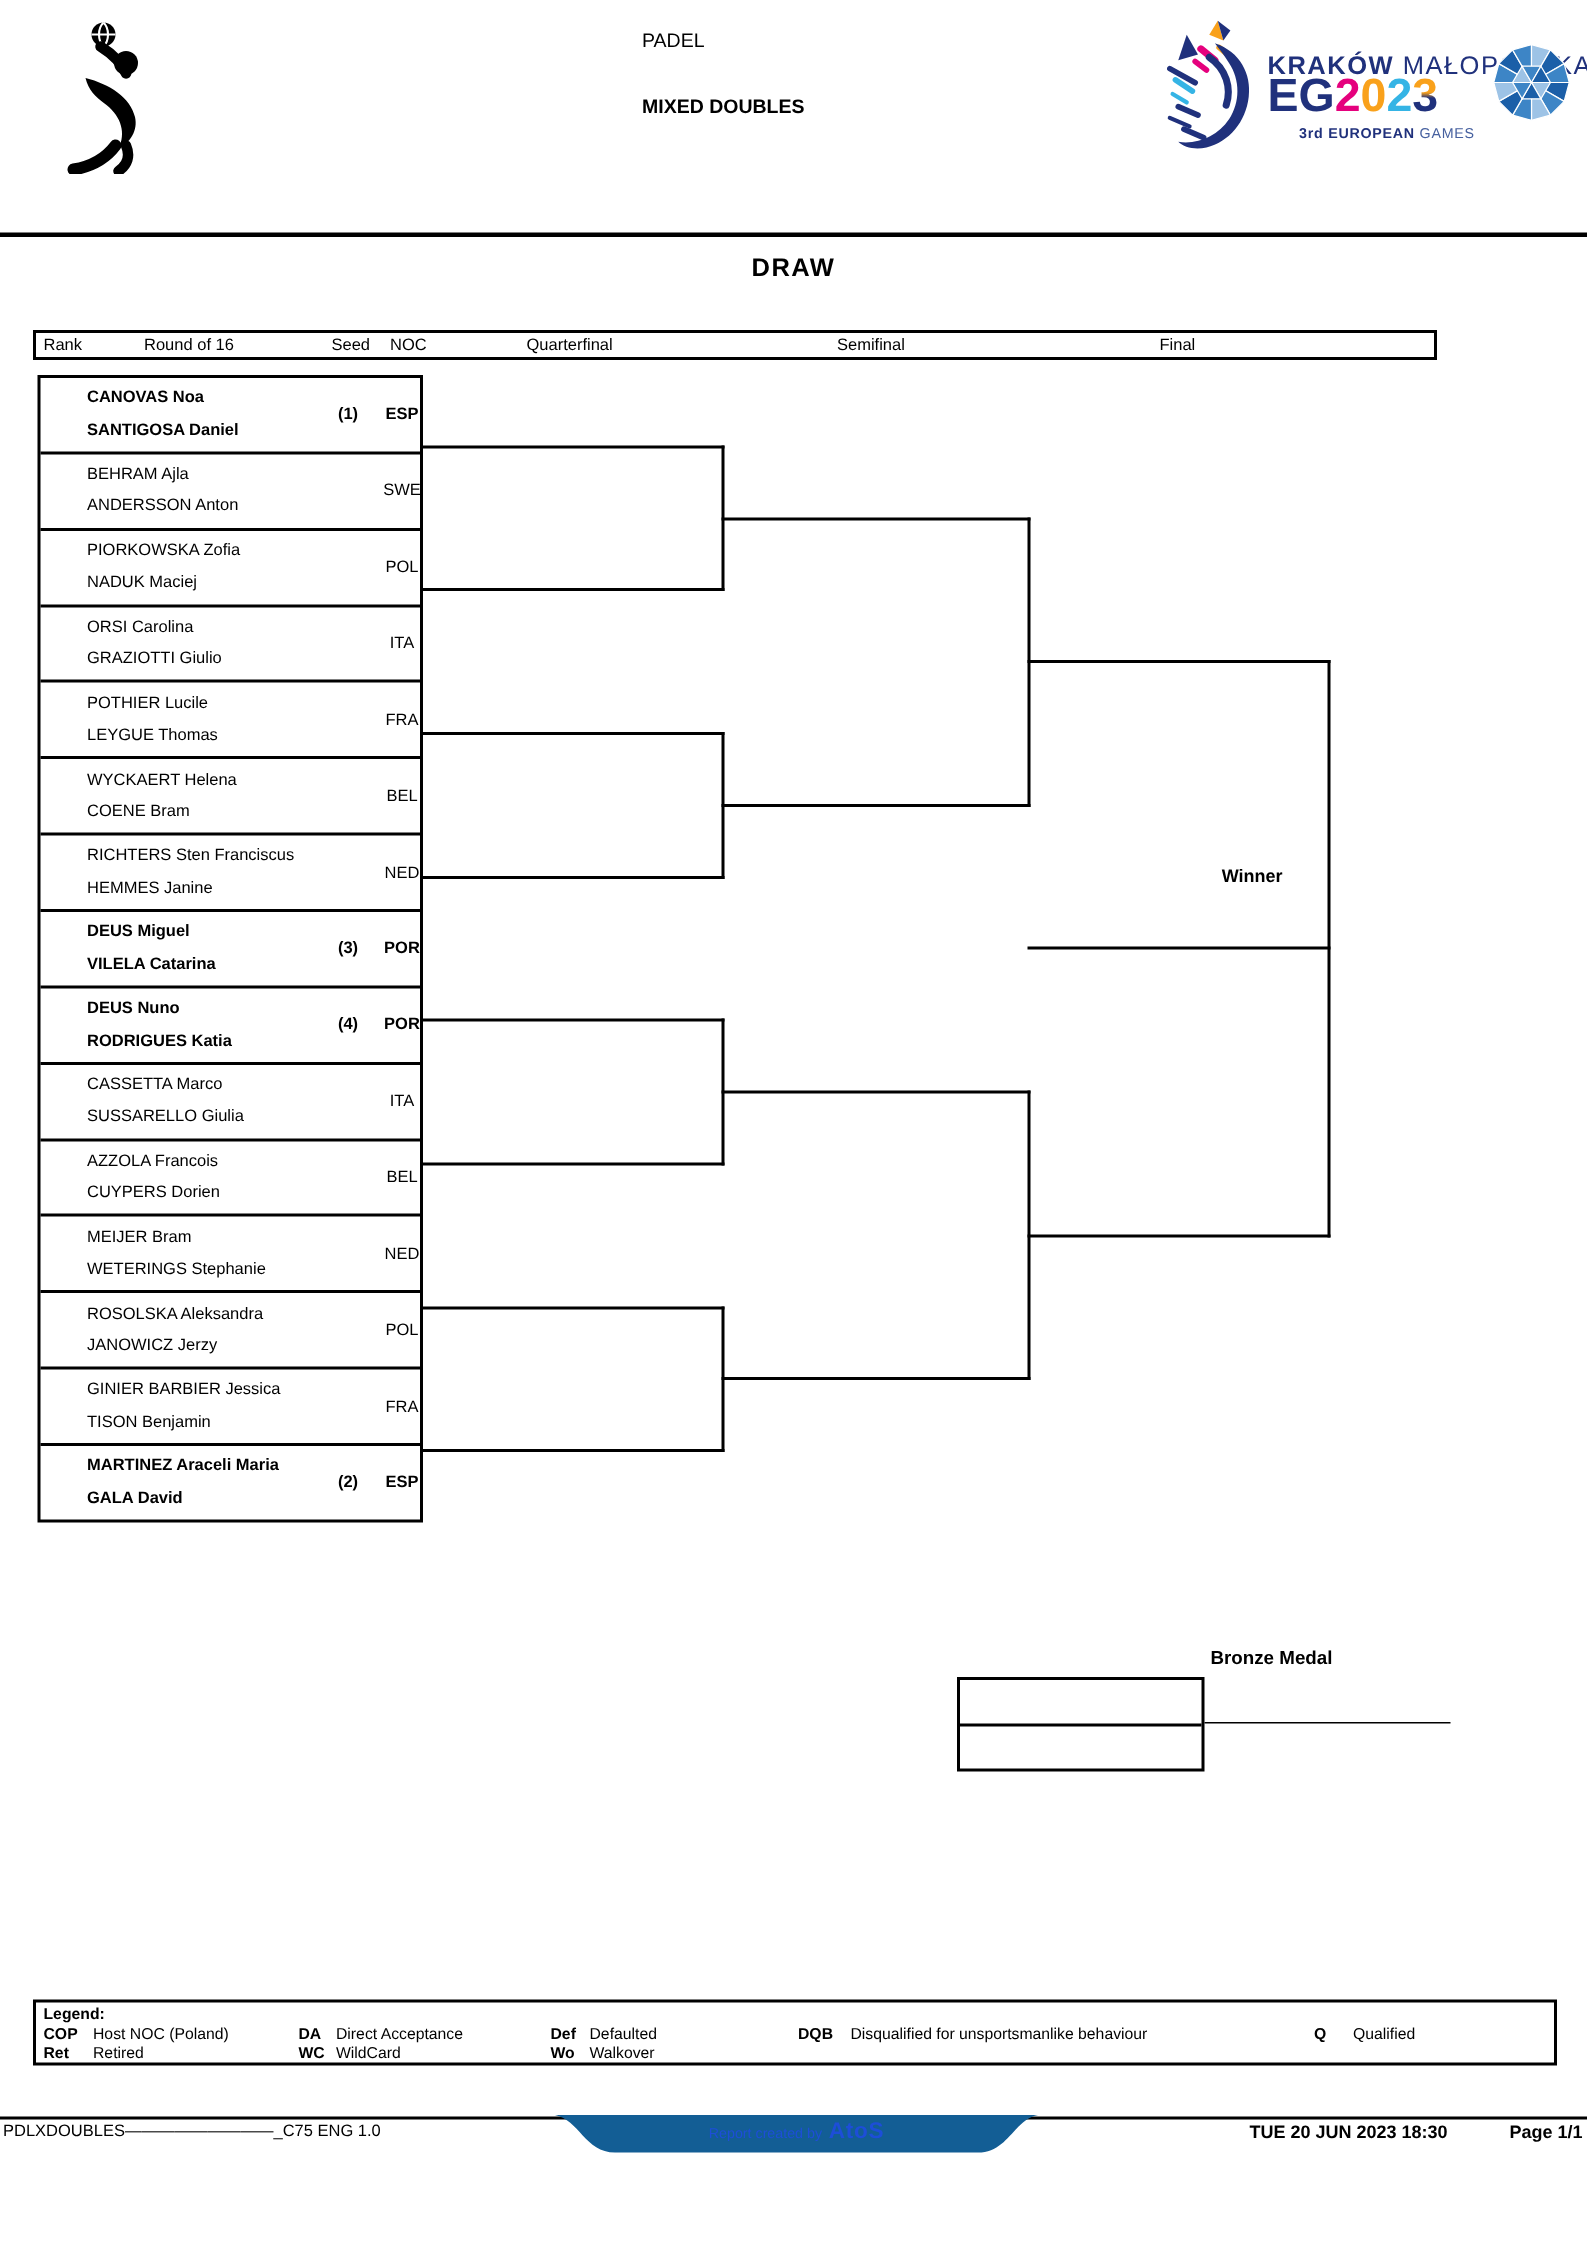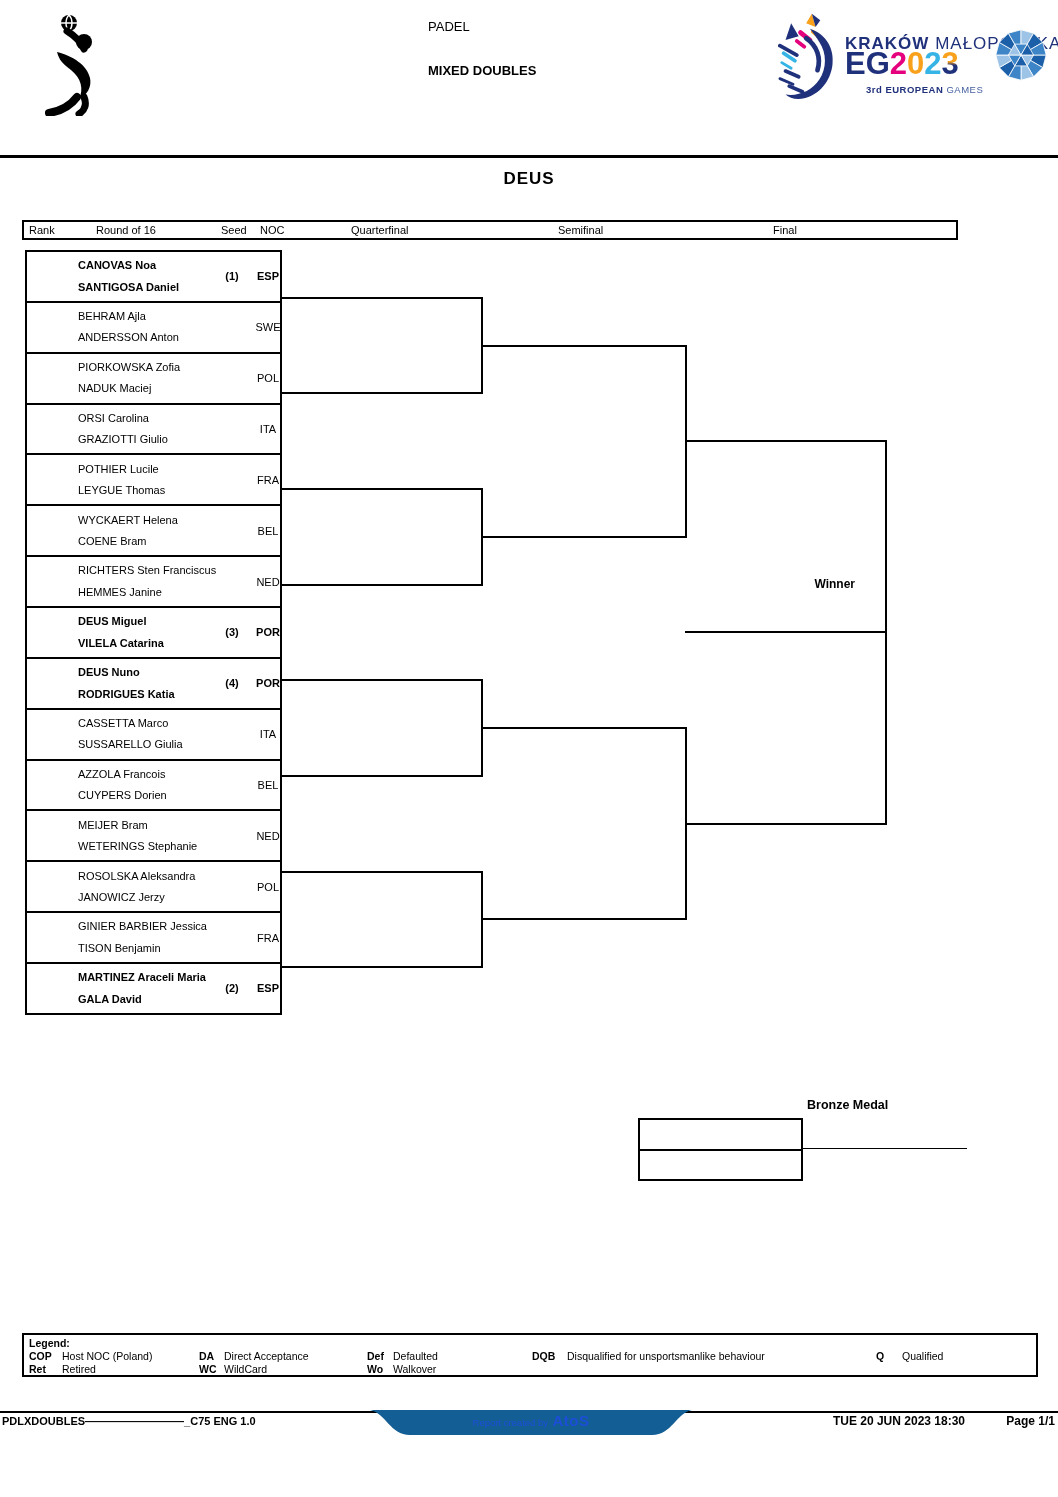--- a/index.html
+++ b/index.html
@@ -25,37 +25,37 @@
   
   #draw-title{left:0;top:169px;width:100%;text-align:center;font-size:17px;font-weight:bold;letter-spacing:1px;}
   #col-header{left:22px;top:220px;width:936px;height:20px;border:2px solid #000;box-sizing:border-box;}
   #col-header span{position:absolute;top:2px;font-size:11px;white-space:nowrap;}
   
   #r16{left:25px;top:250px;width:257px;height:765px;border:2px solid #000;box-sizing:border-box;
        display:flex;flex-direction:column;}
   .team{position:relative;flex:1;border-bottom:2px solid #000;display:flex;flex-direction:column;
         justify-content:space-around;padding:3px 0 3px 31px;box-sizing:border-box;font-size:11px;}
   .team:last-child{border-bottom:none;}
-  .team .p{line-height:11px;white-space:nowrap;margin-left:20px;}
+  .team .p{line-height:11px;white-space:nowrap;}
   .team .seed{position:absolute;left:189px;top:50%;transform:translateY(-50%);width:32px;text-align:center;}
   .team .noc{position:absolute;left:218px;top:50%;transform:translateY(-50%);width:46px;text-align:center;}
   .team.seeded{font-weight:bold;}
   .hline,.vline{position:absolute;background:#000;}
   #winner-label{left:687px;top:577px;width:168px;text-align:right;font-size:12px;font-weight:bold;}
   
   #bronze-label{left:807px;top:1098px;font-size:12.5px;font-weight:bold;}
   #bronze-box{left:638px;top:1118px;width:165px;height:63px;border:2px solid #000;box-sizing:border-box;
               display:flex;flex-direction:column;}
   #bronze-box .cell{flex:1;}
   #bronze-box .cell:first-child{border-bottom:2px solid #000;}
   
   #legend{left:22px;top:1333px;width:1016px;height:44px;border:2px solid #000;box-sizing:border-box;font-size:10.5px;}
   #legend span{position:absolute;white-space:nowrap;}
   
-  #doc-line{left:2px;top:1415px;font-size:11px;font-weight:bold;white-space:nowrap;}
+  #doc-line{left:2px;top:1415px;font-size:11px;font-weight:normal;white-space:nowrap;}
   #banner-text{left:366px;top:1412px;width:330px;text-align:center;color:#1d4ed8;white-space:nowrap;}
   #banner-text .sm{font-size:9.5px;}
   #banner-text .brand{font-size:15px;font-weight:bold;letter-spacing:.5px;}
   #footer-datetime{right:93px;top:1414px;font-size:12px;font-weight:bold;white-space:nowrap;}
   #footer-page{right:3px;top:1414px;font-size:12px;font-weight:bold;white-space:nowrap;}
 </style>
 </head>
 <body>
 
 <div id="page">
@@ -118,21 +118,21 @@
       <polygon points="30,30 37,42.1 23,42.1" fill="#1b5fa8"></polygon>
       <polygon points="30,30 23,42.1 16,30" fill="#3d85c6"></polygon>
       <polygon points="30,30 16,30 23,17.9" fill="#9dc3e6"></polygon>
       <polygon points="30,30 23,17.9 37,17.9" fill="#3d85c6"></polygon>
       <polygon points="30,30 37,17.9 44,30" fill="#1b5fa8"></polygon>
     </g>
   </svg>
 
   <div class="abs rule" style="left:0;top:155px;width:1058px;height:3px"></div>
 
-  <div class="abs" id="draw-title">DEUS</div>
+  <div class="abs" id="draw-title">DRAW</div>
 
   <div class="abs" id="col-header">
     <span style="left:5px">Rank</span>
     <span style="left:72px">Round of 16</span>
     <span style="left:197px">Seed</span>
     <span style="left:236px">NOC</span>
     <span style="left:327px">Quarterfinal</span>
     <span style="left:534px">Semifinal</span>
     <span style="left:749px">Final</span>
   </div>

